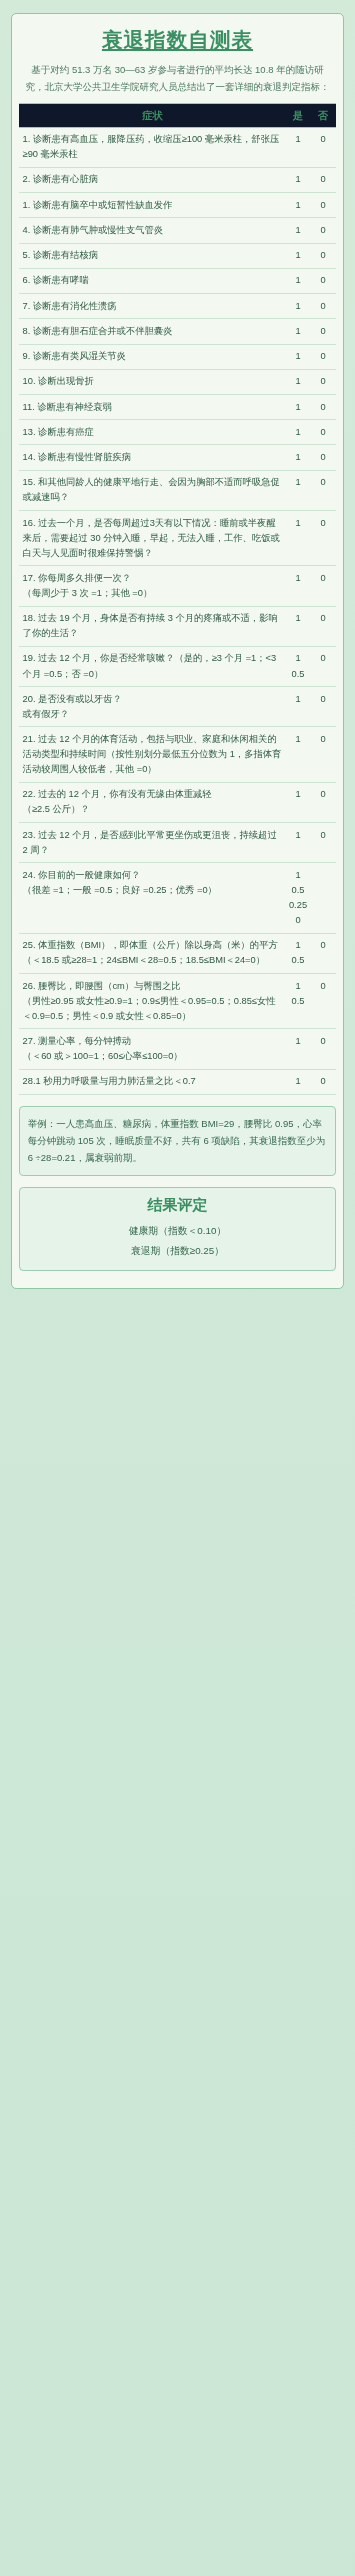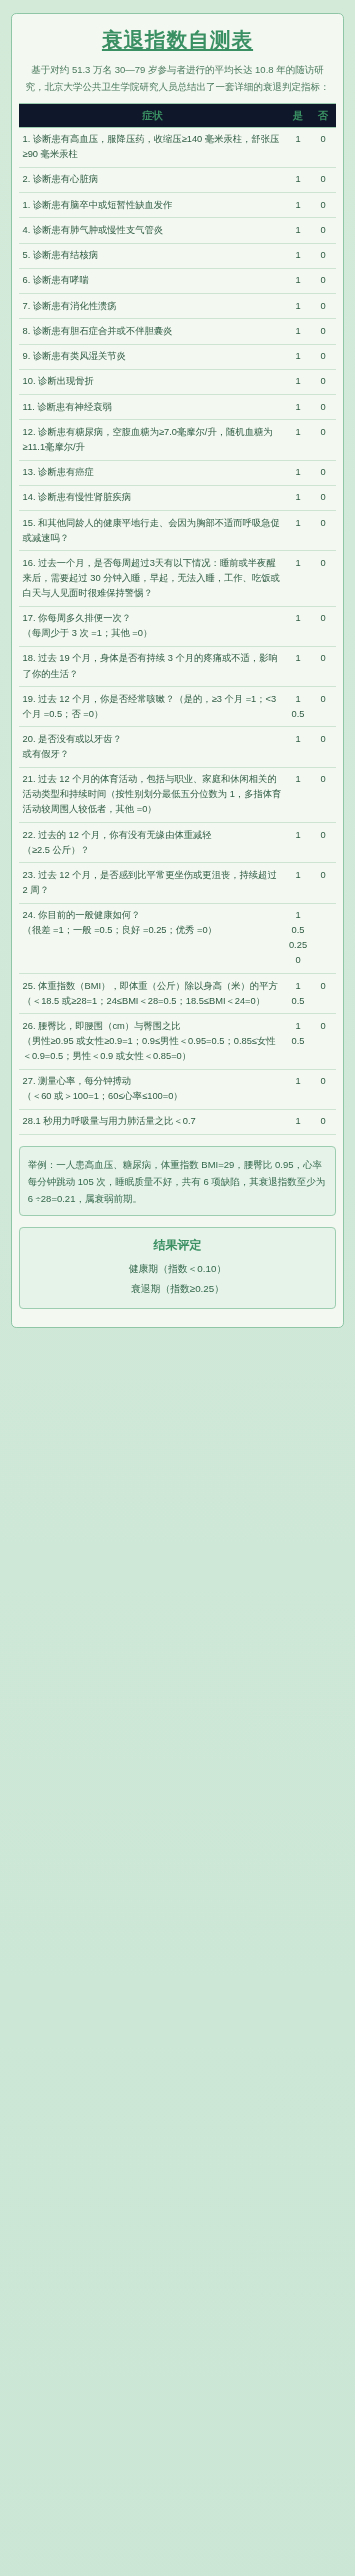--- a/index.html
+++ b/index.html
@@ -79,53 +79,53 @@
   .result {
     margin-top: 11.3px;
     background: #e6f3e9;
     border: 1px solid #9ccdb0;
     border-radius: 4.1px;
     padding: 5.2px 7.2px 8.2px 7.2px;
   }
   .result-head {
     text-align: center;
     color: #3a8f63;
-    font-size: 12px;
+    font-size: 15px;
     font-weight: bold;
     padding: 3.1px 0 5.2px 0;
   }
   .result-row {
     text-align: center;
     color: #34684c;
     font-size: 9.8px;
     line-height: 2.1;
   }
   .footer-space { height: 10.3px; }
 </style>
 </head>
 <body>
 
 <div class="page">
   <div class="card">
 
     <div class="title">衰退指数自测表</div>
 
-    <div class="intro">基于对约 51.3 万名 30—79 岁参与者进行的平均长达 10.8 年的随访研究，北京大学公共卫生学院研究人员总结出了一套详细的衰退判定指标：</div>
+    <div class="intro">基于对约 51.3 万名 30—63 岁参与者进行的平均长达 10.8 年的随访研究，北京大学公共卫生学院研究人员总结出了一套详细的衰退判定指标：</div>
 
     <table class="qtable">
       <thead>
         <tr>
           <th class="c-q">症状</th>
           <th class="c-y">是</th>
           <th class="c-n">否</th>
         </tr>
       </thead>
       <tbody id="qbody">
           <tr>
-            <td class="q" style="white-space: pre-line;">1. 诊断患有高血压，服降压药，收缩压≥140 毫米汞柱，舒张压≥90 毫米汞柱</td>
+            <td class="q" style="white-space: pre-line;">1. 诊断患有高血压，服降压药，收缩压≥100 毫米汞柱，舒张压≥90 毫米汞柱</td>
             <td class="v">1</td>
             <td class="v">0</td>
           </tr>
           <tr>
             <td class="q" style="white-space: pre-line;">2. 诊断患有心脏病</td>
             <td class="v">1</td>
             <td class="v">0</td>
           </tr>
           <tr>
             <td class="q" style="white-space: pre-line;">1. 诊断患有脑卒中或短暂性缺血发作</td>
@@ -162,25 +162,20 @@
             <td class="v">1</td>
             <td class="v">0</td>
           </tr>
           <tr>
             <td class="q" style="white-space: pre-line;">10. 诊断出现骨折</td>
             <td class="v">1</td>
             <td class="v">0</td>
           </tr>
           <tr>
             <td class="q" style="white-space: pre-line;">11. 诊断患有神经衰弱</td>
-            <td class="v">1</td>
-            <td class="v">0</td>
-          </tr>
-          <tr>
-            <td class="q" style="white-space: pre-line;">12. 诊断患有糖尿病，空腹血糖为≥7.0毫摩尔/升，随机血糖为≥11.1毫摩尔/升</td>
             <td class="v">1</td>
             <td class="v">0</td>
           </tr>
           <tr>
             <td class="q" style="white-space: pre-line;">13. 诊断患有癌症</td>
             <td class="v">1</td>
             <td class="v">0</td>
           </tr>
           <tr>
             <td class="q" style="white-space: pre-line;">14. 诊断患有慢性肾脏疾病</td>

